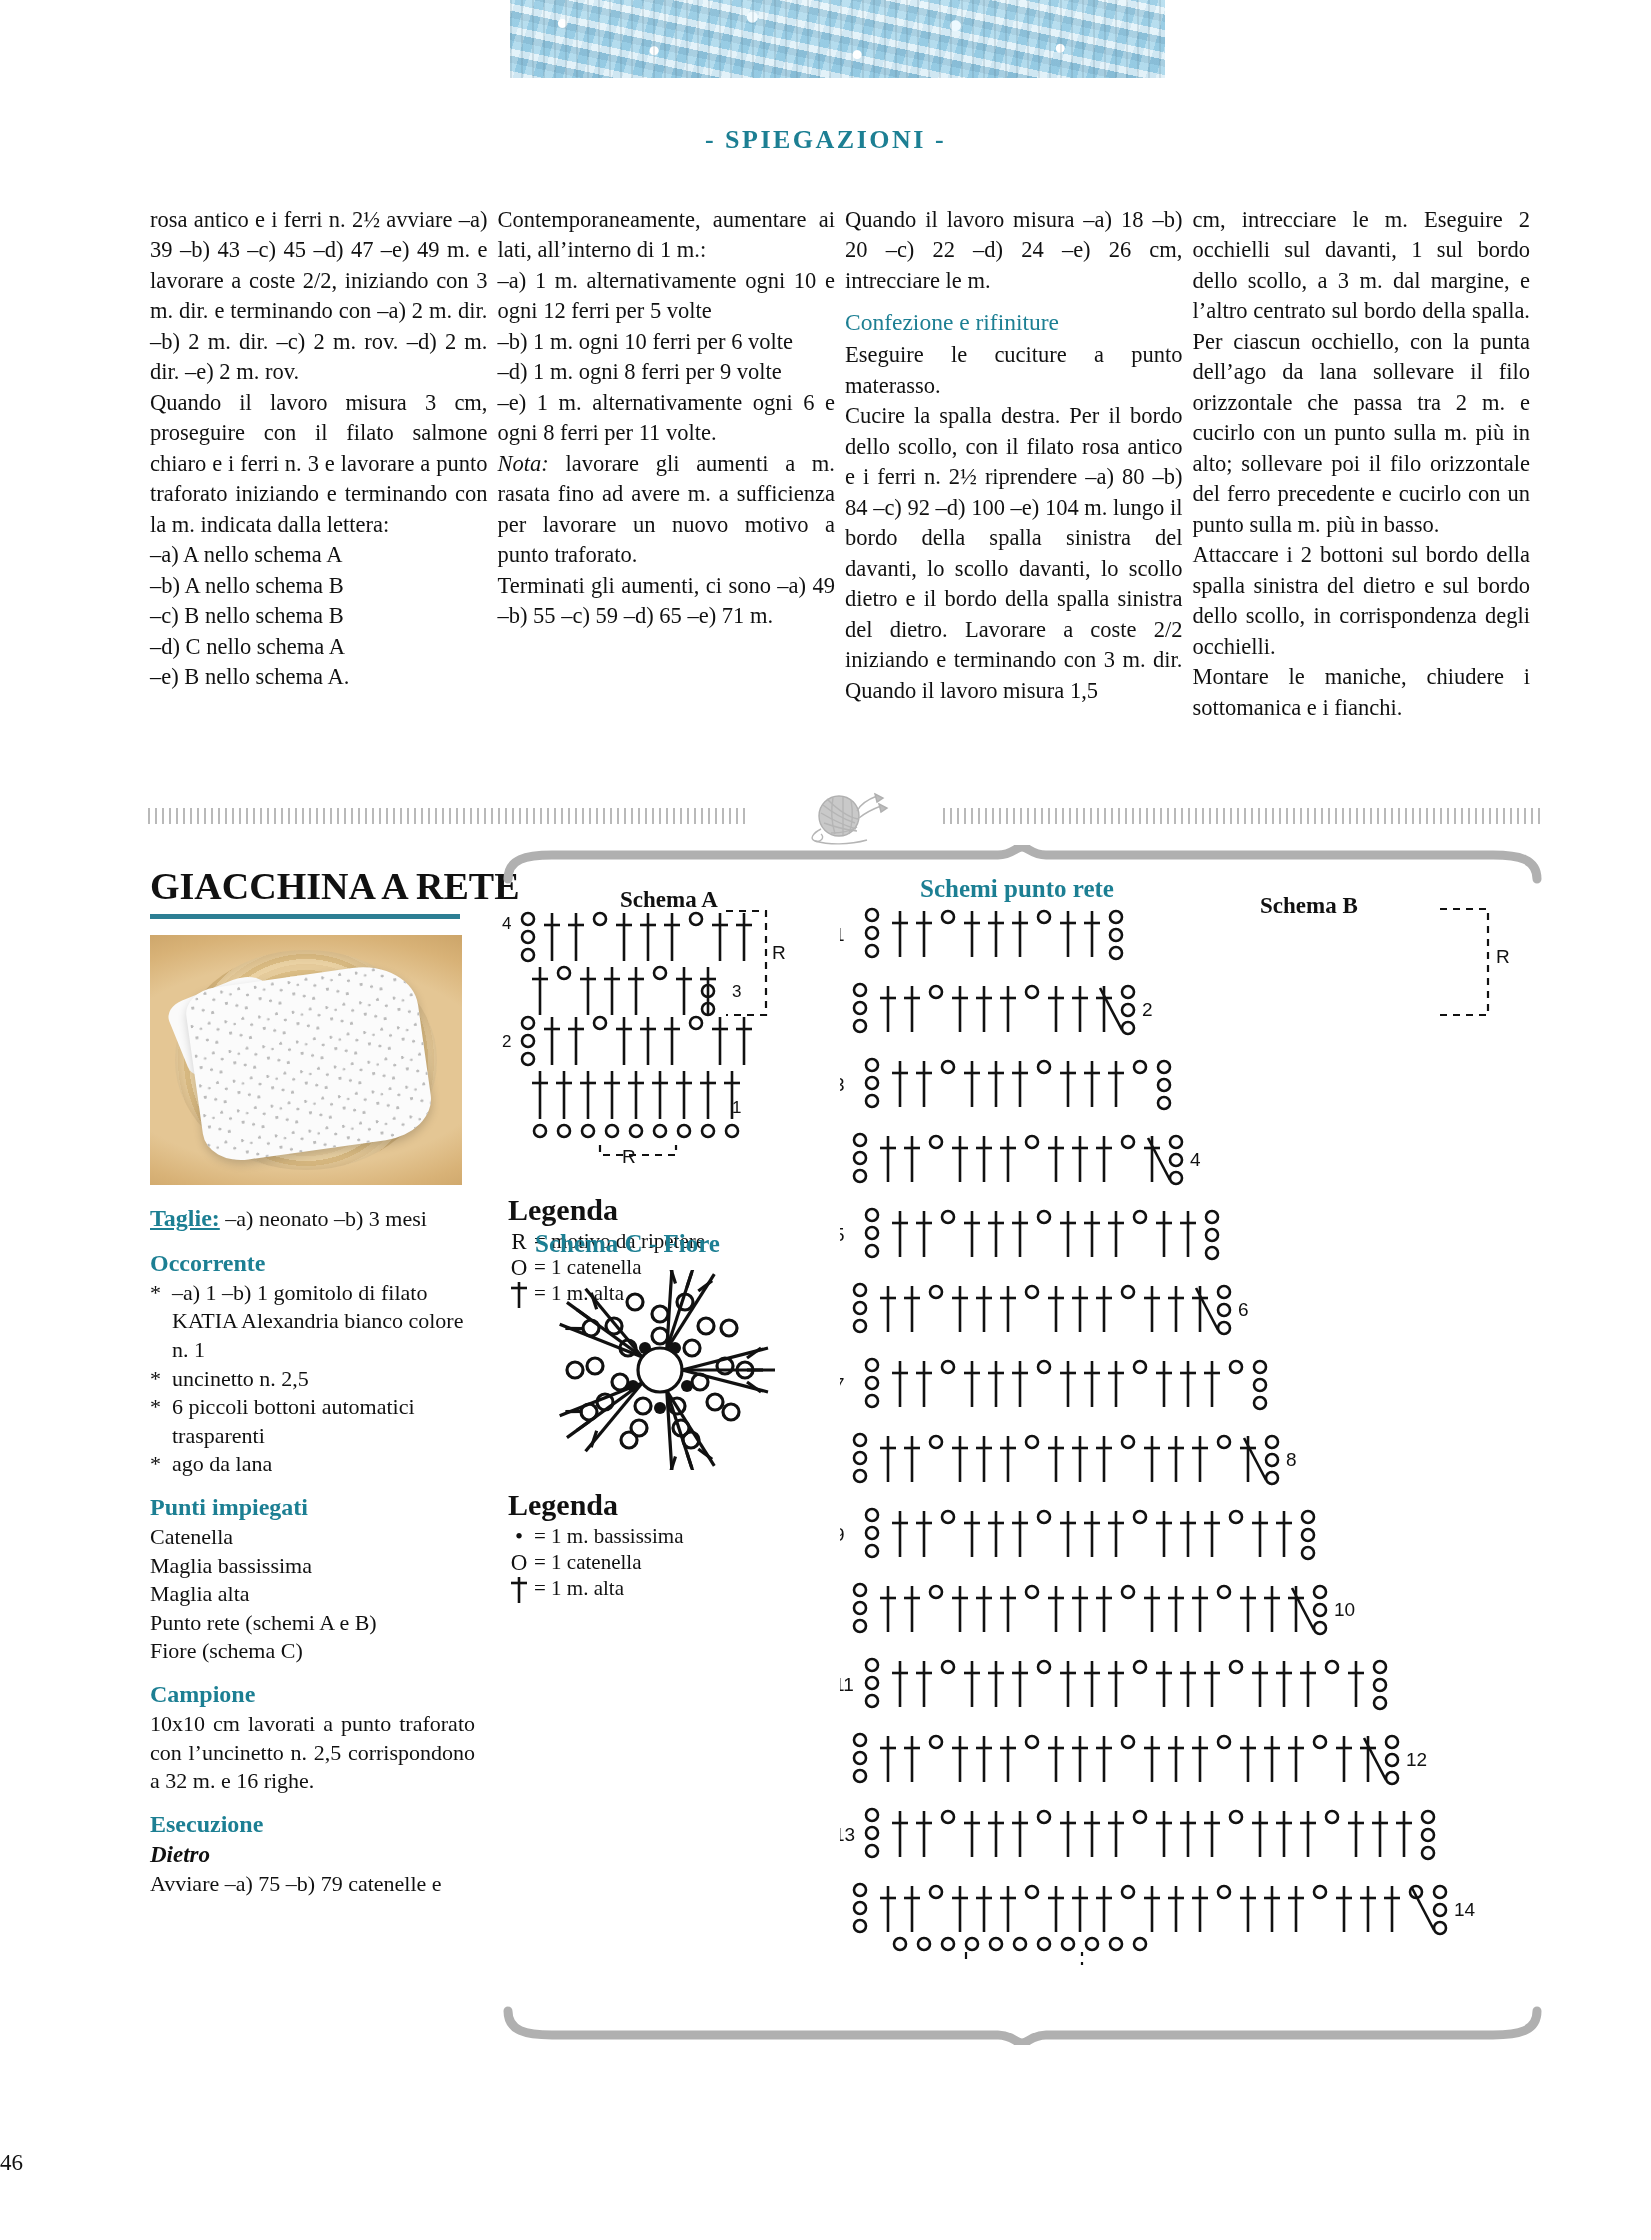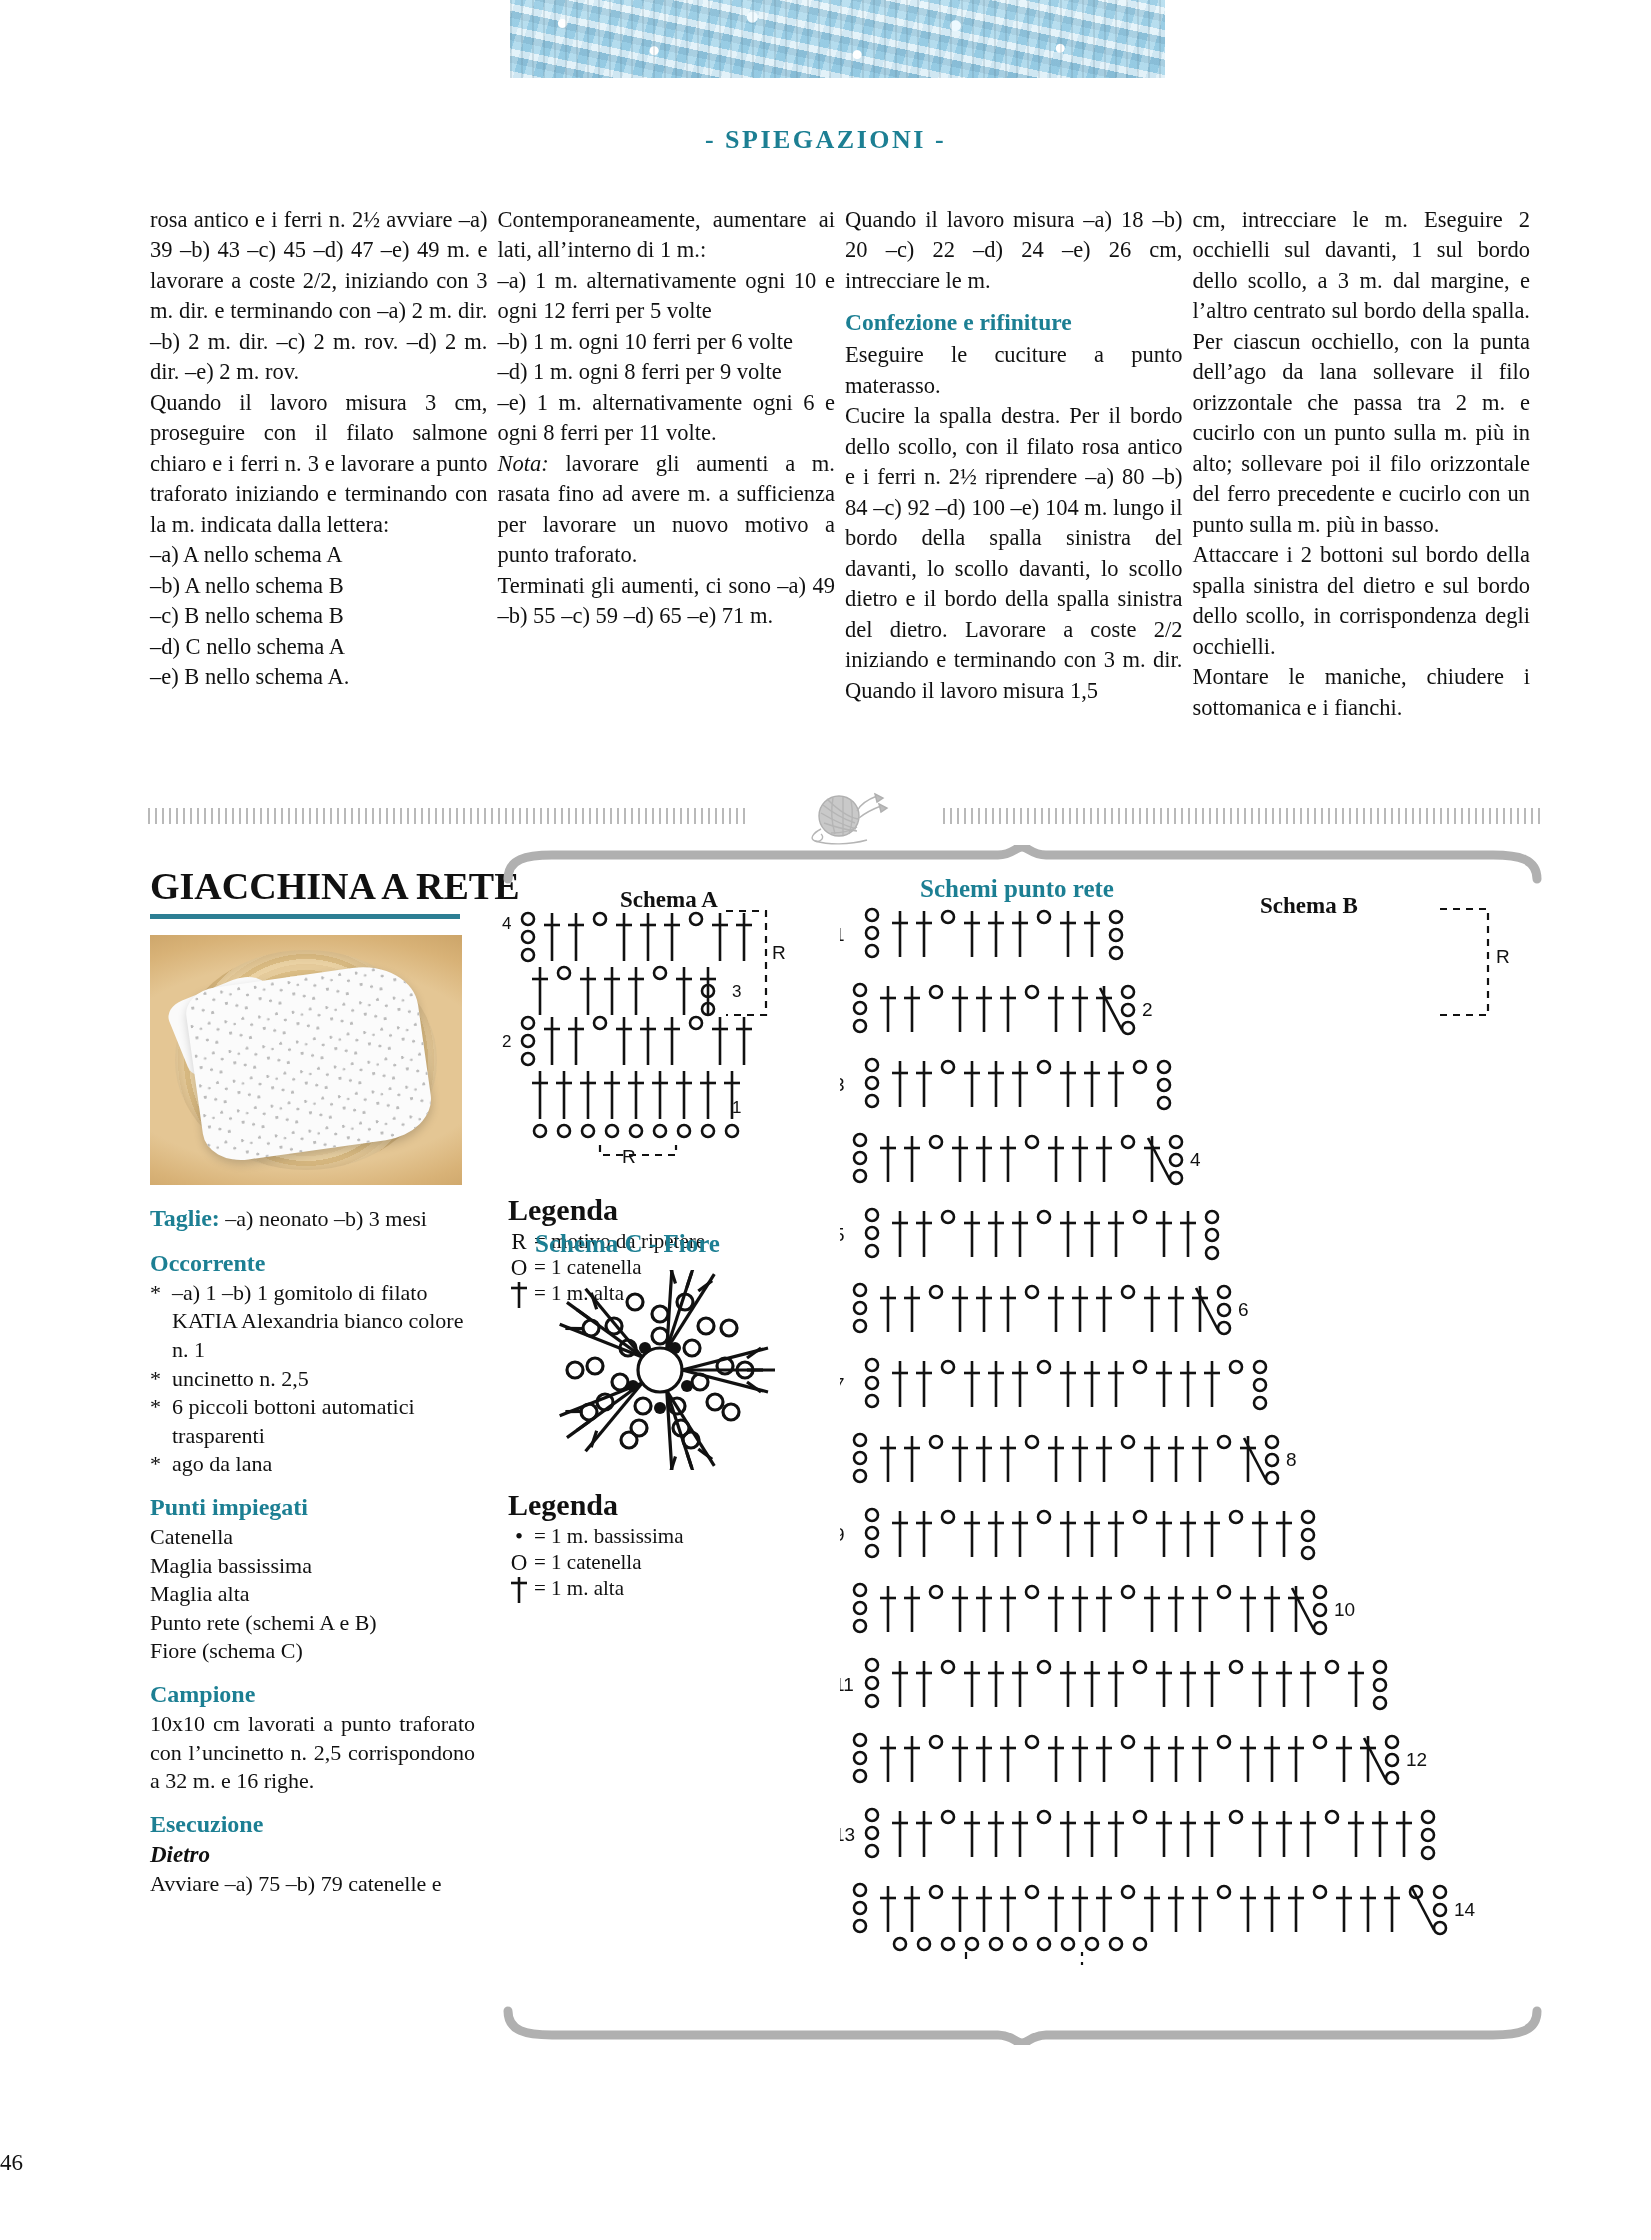--- a/index.html
+++ b/index.html
@@ -55,21 +55,21 @@
     display:flex;gap:0;
   }
   .col{
     width:338px;padding-right:10px;
     font-size:22.5px;line-height:1.355;
     text-align:justify;
     hyphens:none;
   }
   .col p{margin:0;}
   .col .sub{
-    color:#1c7f93;font-weight:bold;font-size:23.5px;
+    color:#1c7f93;font-weight:normal;font-size:23.5px;
     margin-top:11px;margin-bottom:1px;
   }
   .col .ital{font-style:italic;}
 
   
   .divider{
     position:absolute;left:148px;top:795px;width:1395px;height:40px;
   }
   .dash-left,.dash-right{
     position:absolute;top:13px;height:16px;
@@ -125,21 +125,21 @@
       radial-gradient(circle at 52% 70%, #bbb 0 1.4px, transparent 1.6px),
       radial-gradient(circle at 78% 82%, #bbb 0 1.4px, transparent 1.6px);
     background-size:34px 30px;
   }
   .prod-photo .sleeve{
     position:absolute;left:8%;top:20%;width:34%;height:32%;
     background:#fafafa;border-radius:18% 30% 24% 20%;
     transform:rotate(-22deg);
   }
   .sb-h{color:#1c7f93;font-weight:bold;font-size:24px;margin:13px 0 0 0;}
-  .sb-h.inline{display:inline;}
+  .sb-h.inline{display:inline;text-decoration:underline;}
   .sb-p{margin:0;}
   .sb-ital{font-style:italic;font-weight:bold;font-size:23px;margin:0;}
   .star-list{margin:0;}
   .star-list div{text-indent:0;padding-left:22px;position:relative;}
   .star-list div span.st{position:absolute;left:0;}
 
   
   .panel{
     position:absolute;left:500px;top:845px;width:1045px;height:1200px;
   }

